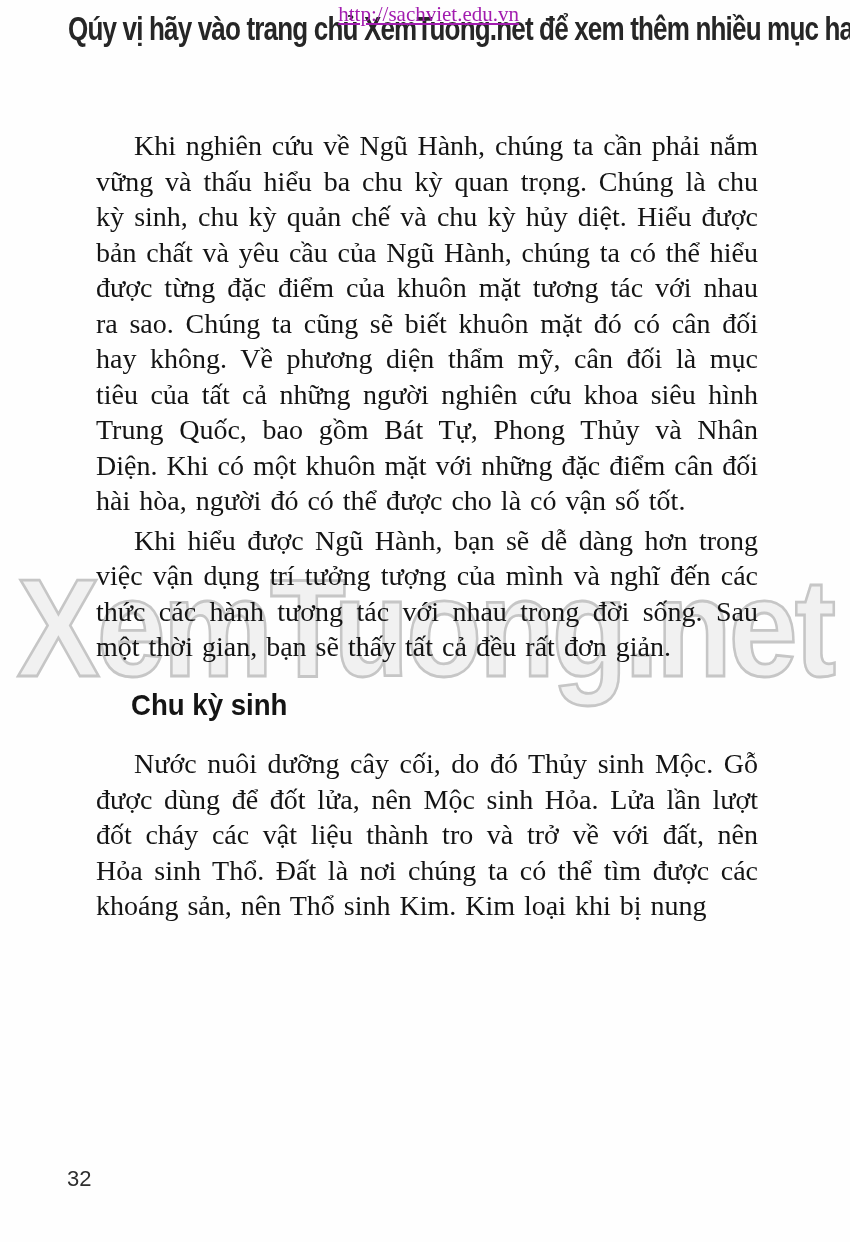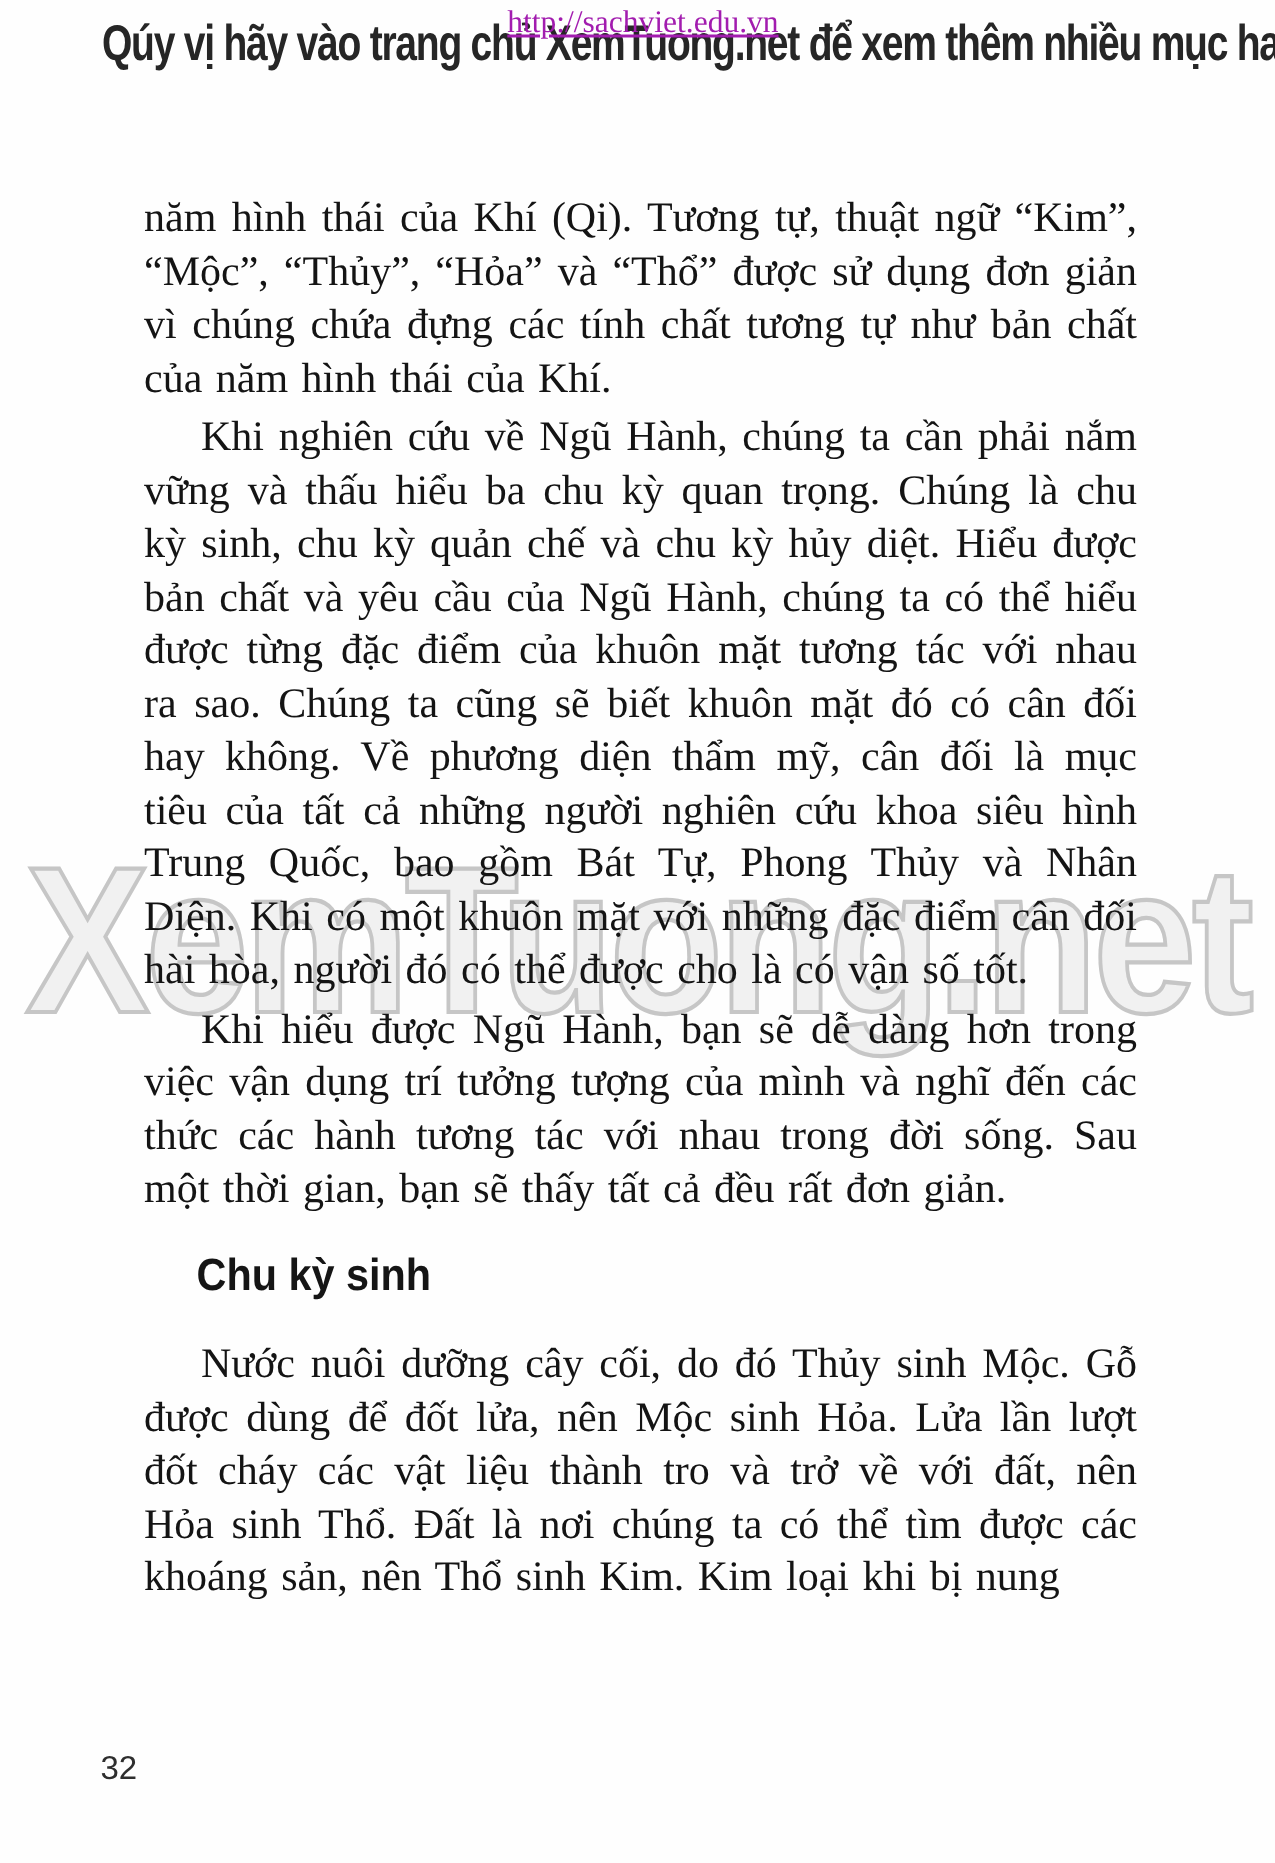--- a/index.html
+++ b/index.html
@@ -124,21 +124,20 @@
 <div class="page">
 
   <div class="header">
     <div class="banner-text">Qúy vị hãy vào trang chủ XemTuong.net để xem thêm nhiều mục hay khác</div>
     <span class="overlay-link">http://sachviet.edu.vn</span>
   </div>
 
   <div class="watermark">XemTuong.net</div>
 
   <div class="body-copy">
-    <p class="continued">năm hình thái của Khí (Qi). Tương tự, thuật ngữ “Kim”, “Mộc”, “Thủy”, “Hỏa” và “Thổ” được sử dụng đơn giản vì chúng chứa đựng các tính chất tương tự như bản chất của năm hình thái của Khí.</p>
     <p>Khi nghiên cứu về Ngũ Hành, chúng ta cần phải nắm vững và thấu hiểu ba chu kỳ quan trọng. Chúng là chu kỳ sinh, chu kỳ quản chế và chu kỳ hủy diệt. Hiểu được bản chất và yêu cầu của Ngũ Hành, chúng ta có thể hiểu được từng đặc điểm của khuôn mặt tương tác với nhau ra sao. Chúng ta cũng sẽ biết khuôn mặt đó có cân đối hay không. Về phương diện thẩm mỹ, cân đối là mục tiêu của tất cả những người nghiên cứu khoa siêu hình Trung Quốc, bao gồm Bát Tự, Phong Thủy và Nhân Diện. Khi có một khuôn mặt với những đặc điểm cân đối hài hòa, người đó có thể được cho là có vận số tốt.</p>
     <p>Khi hiểu được Ngũ Hành, bạn sẽ dễ dàng hơn trong việc vận dụng trí tưởng tượng của mình và nghĩ đến các thức các hành tương tác với nhau trong đời sống. Sau một thời gian, bạn sẽ thấy tất cả đều rất đơn giản.</p>
     <h2 class="section-heading">Chu kỳ sinh</h2>
     <p>Nước nuôi dưỡng cây cối, do đó Thủy sinh Mộc. Gỗ được dùng để đốt lửa, nên Mộc sinh Hỏa. Lửa lần lượt đốt cháy các vật liệu thành tro và trở về với đất, nên Hỏa sinh Thổ. Đất là nơi chúng ta có thể tìm được các khoáng sản, nên Thổ sinh Kim. Kim loại khi bị nung</p>
   </div>
 
   <div class="page-number">32</div>
 
 </div>
 

